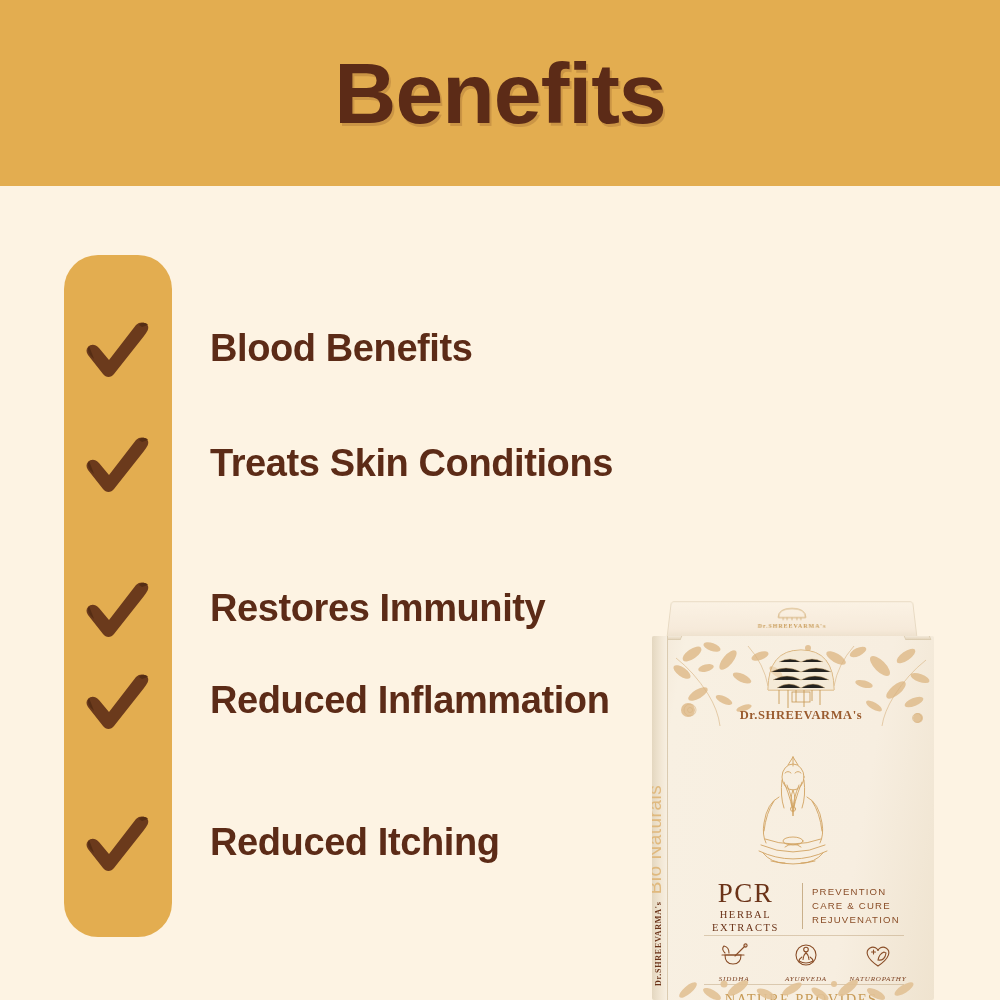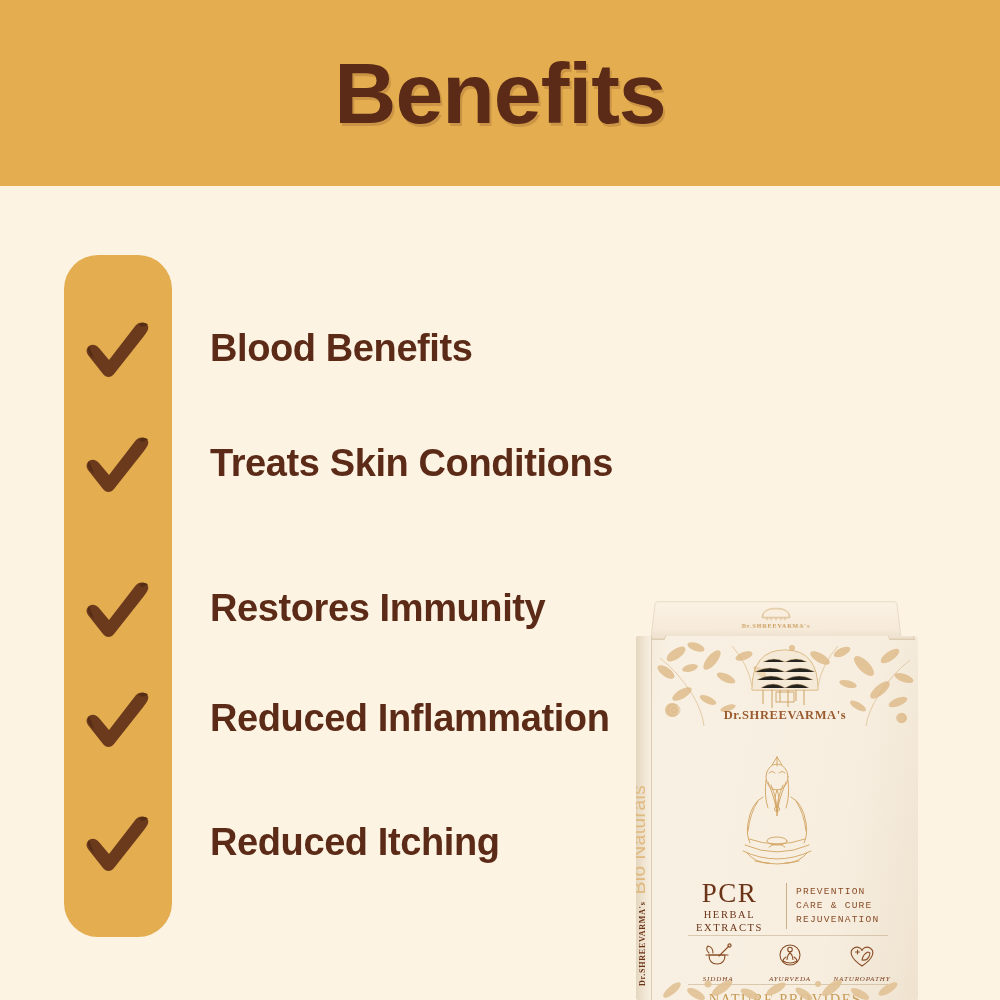--- a/index.html
+++ b/index.html
@@ -40,21 +40,21 @@
   .check-mark { position:absolute; left:78px; width:80px; height:70px; }
   .benefit-label {
     position:absolute; left:210px;
     font-size:38px; font-weight:bold; color:#5C2B17;
     letter-spacing:-0.4px; white-space:nowrap;
     font-family:"Liberation Sans", sans-serif;
   }
 
   
   .product-box {
-    position:absolute; left:636px; top:598px;
+    position:absolute; left:652px; top:598px;
     width:282px; height:402px;
   }
   .box-lid {
     position:absolute; left:14px; top:0; width:252px; height:44px;
     background:linear-gradient(180deg,#FBF2E4 0%,#F6EADA 70%,#EADCC6 100%);
     border-radius:3px 3px 0 0;
     border:1px solid #E8DAC3;
     transform:perspective(300px) rotateX(16deg);
     transform-origin:bottom center;
   }
@@ -97,21 +97,21 @@
     font-size:17px; color:#5C2B17; letter-spacing:0.6px;
     font-family:"Liberation Serif", serif;
   }
   .sage-art { position:absolute; left:50%; top:113px; transform:translateX(-50%); }
 
   .pcr-block { position:absolute; left:46px; top:242px; width:216px; display:flex; align-items:center; }
   .pcr-left { width:95px; text-align:center; }
   .pcr-big { font-size:27px; color:#6B3318; letter-spacing:1.5px; font-family:"Liberation Serif", serif; }
   .pcr-sub { font-size:10.5px; color:#6B3318; letter-spacing:1.6px; font-family:"Liberation Serif", serif; line-height:1.22; }
   .pcr-div { width:1px; height:46px; background:#C9B08B; margin:0 9px; }
-  .pcr-right { font-size:9.6px; color:#8A4E28; letter-spacing:1.2px; line-height:1.45; font-family:Liberation Mono, monospace; }
+  .pcr-right { font-size:9.6px; color:#8A4E28; letter-spacing:1.2px; line-height:1.45; font-family:Liberation Sans, sans-serif; }
 
   .hr-thin { position:absolute; left:52px; width:200px; height:1px; background:rgba(185,155,115,0.45); }
 
   .icons-row { position:absolute; left:46px; top:307px; width:216px; display:flex; justify-content:space-around;font-style:italic; }
   .icon-cell { text-align:center; width:70px; }
   .icon-label { font-size:7px; color:#7A3E1E; letter-spacing:0.9px; margin-top:2px; font-family:"Liberation Serif", serif; }
 
   .nature-line {
     position:absolute; left:16px; top:355px; width:266px; text-align:center;
     font-size:14.5px; color:#C79A55; letter-spacing:1.4px; font-family:"Liberation Serif", serif;
@@ -164,21 +164,21 @@
       <span class="check-mark">
         <svg width="80" height="70" viewBox="0 0 80 70">
           <path d="M10 34 C13 31 17 31 21 35 L31 47 L58 12 C62 8 68 9 70 13 C71 16 69 19 66 23 L36 61 C33 65 28 65 25 61 L10 42 C8 39 8 36 10 34 Z" fill="#6B3A1C"></path>
           <path d="M11 33 C9 36 10 39 12 42 L16 46 L13 38 Z" fill="#552D14"></path>
           <path d="M64 14 L70 12 C68 9 63 9 61 12 Z" fill="#552D14"></path>
         </svg>
       </span>
       <span class="benefit-label">Restores Immunity</span>
     </div>
 
-    <div class="benefit-row" style="top:678px;">
+    <div class="benefit-row" style="top:660px;">
       <span class="check-mark">
         <svg width="80" height="70" viewBox="0 0 80 70">
           <path d="M10 34 C13 31 17 31 21 35 L31 47 L58 12 C62 8 68 9 70 13 C71 16 69 19 66 23 L36 61 C33 65 28 65 25 61 L10 42 C8 39 8 36 10 34 Z" fill="#6B3A1C"></path>
           <path d="M11 33 C9 36 10 39 12 42 L16 46 L13 38 Z" fill="#552D14"></path>
           <path d="M64 14 L70 12 C68 9 63 9 61 12 Z" fill="#552D14"></path>
         </svg>
       </span>
       <span class="benefit-label">Reduced Inflammation</span>
     </div>
 

